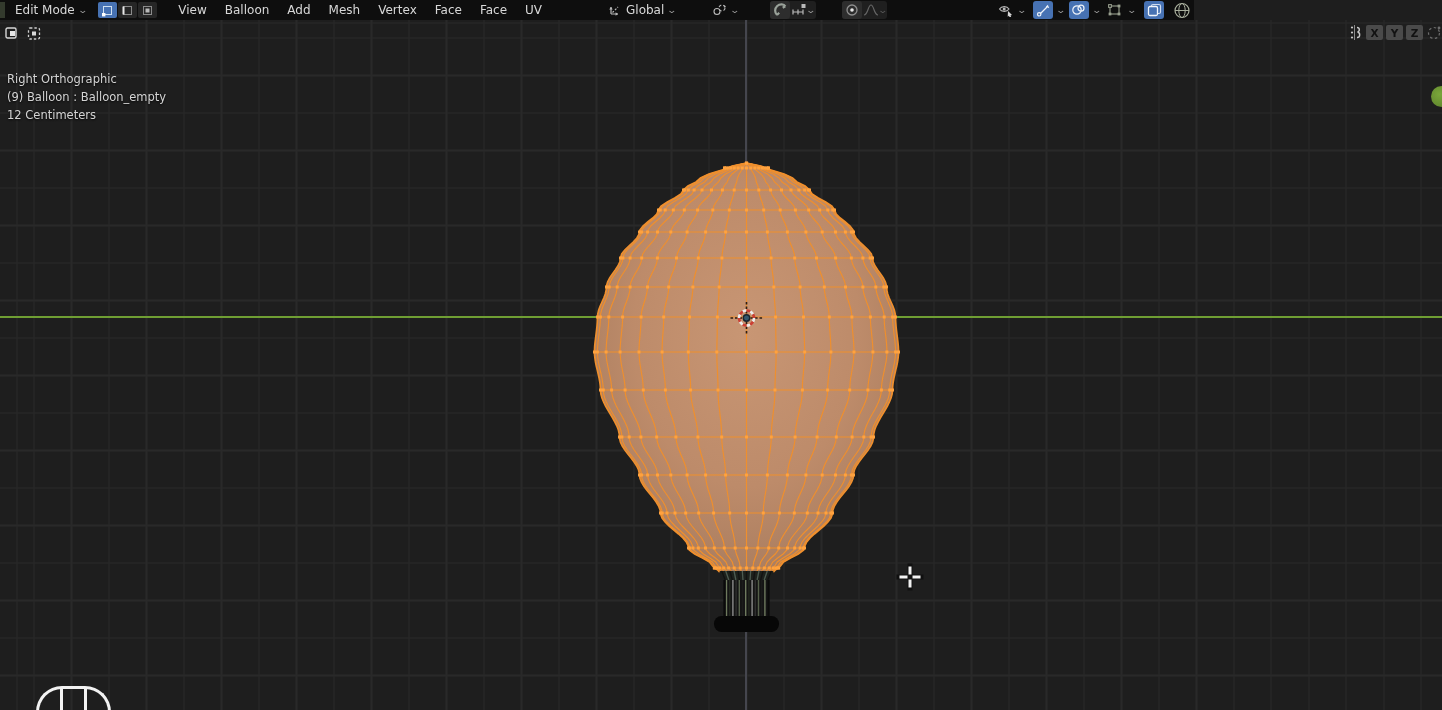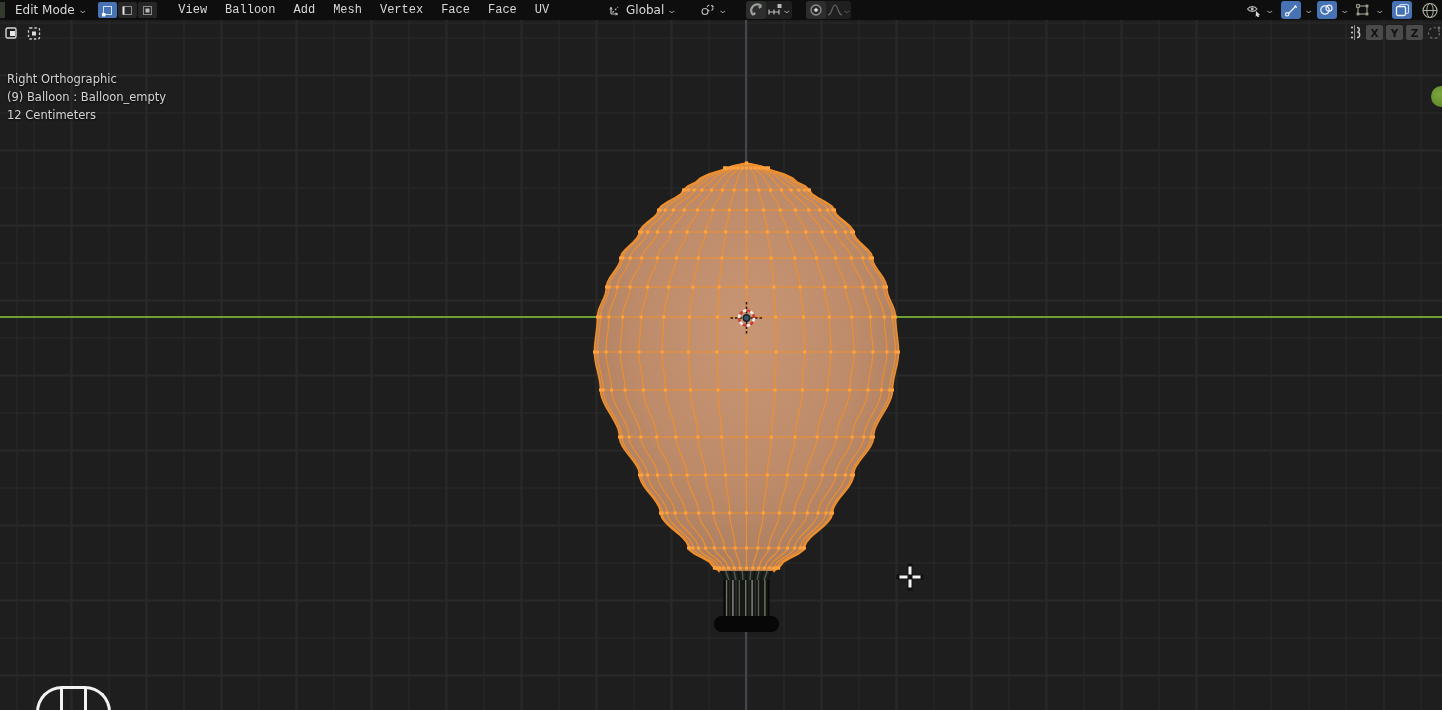--- a/index.html
+++ b/index.html
@@ -1,35 +1,35 @@
 <!DOCTYPE html>
 <html><head>
 <meta charset="utf-8">
 <style>
   * { margin:0; padding:0; box-sizing:border-box; }
   html,body { width:1442px; height:710px; overflow:hidden; background:#1e1e1e;
     font-family:"DejaVu Sans","Liberation Sans",sans-serif; }
 
   
   .header {
-    position:absolute; left:0; top:0; width:1442px; height:20px;
+    position:absolute; left:0; top:0; width:1194px; height:20px;
     background:#0e0e0e; display:flex; align-items:center; z-index:50;
     color:#d8d8d8; font-size:12px; white-space:nowrap;
   }
   .editor-sliver { width:5px; height:16px; background:#333a2d; margin-right:4px; flex:none; }
   .hbtn { display:flex; align-items:center; gap:4px; padding:1px 6px; height:18px;
     border-radius:3px; cursor:default; }
   .chev { font-size:9px; color:#9a9a9a; line-height:1; transform:scaleX(1.4); }
   .selmode { display:flex; gap:1px; margin:0 6px; }
   .selmode .mbtn { width:19px; height:16px; border-radius:2px; background:#262626;
     display:flex; align-items:center; justify-content:center; }
   .selmode .mbtn.active { background:#4772b3; }
   .menus { display:flex; margin-left:6px; }
-  .menus .hbtn { padding:1px 9px;font-family:Liberation Mono, monospace; }
-  .mid { position:absolute; left:602px; top:1px; display:flex; align-items:center; gap:4px; }
+  .menus .hbtn { padding:1px 9px; }
+  .mid { position:absolute; left:602px; top:1px; display:flex; align-items:center; gap:16px; }
   .right-icons { position:absolute; right:2px; top:1px; display:flex; align-items:center; gap:2px; }
   .ibtn { height:18px; min-width:20px; display:flex; align-items:center; justify-content:center;
     border-radius:3px; padding:0 1px; }
   .ibtn.raised { background:#2d2d2d; }
   .ibtn.blue { background:#4772b3; }
   .ibtn.dim { opacity:.45; }
   .grp { display:flex; align-items:center; background:#1f1f1f; border-radius:3px; }
 
   
   .viewport {

